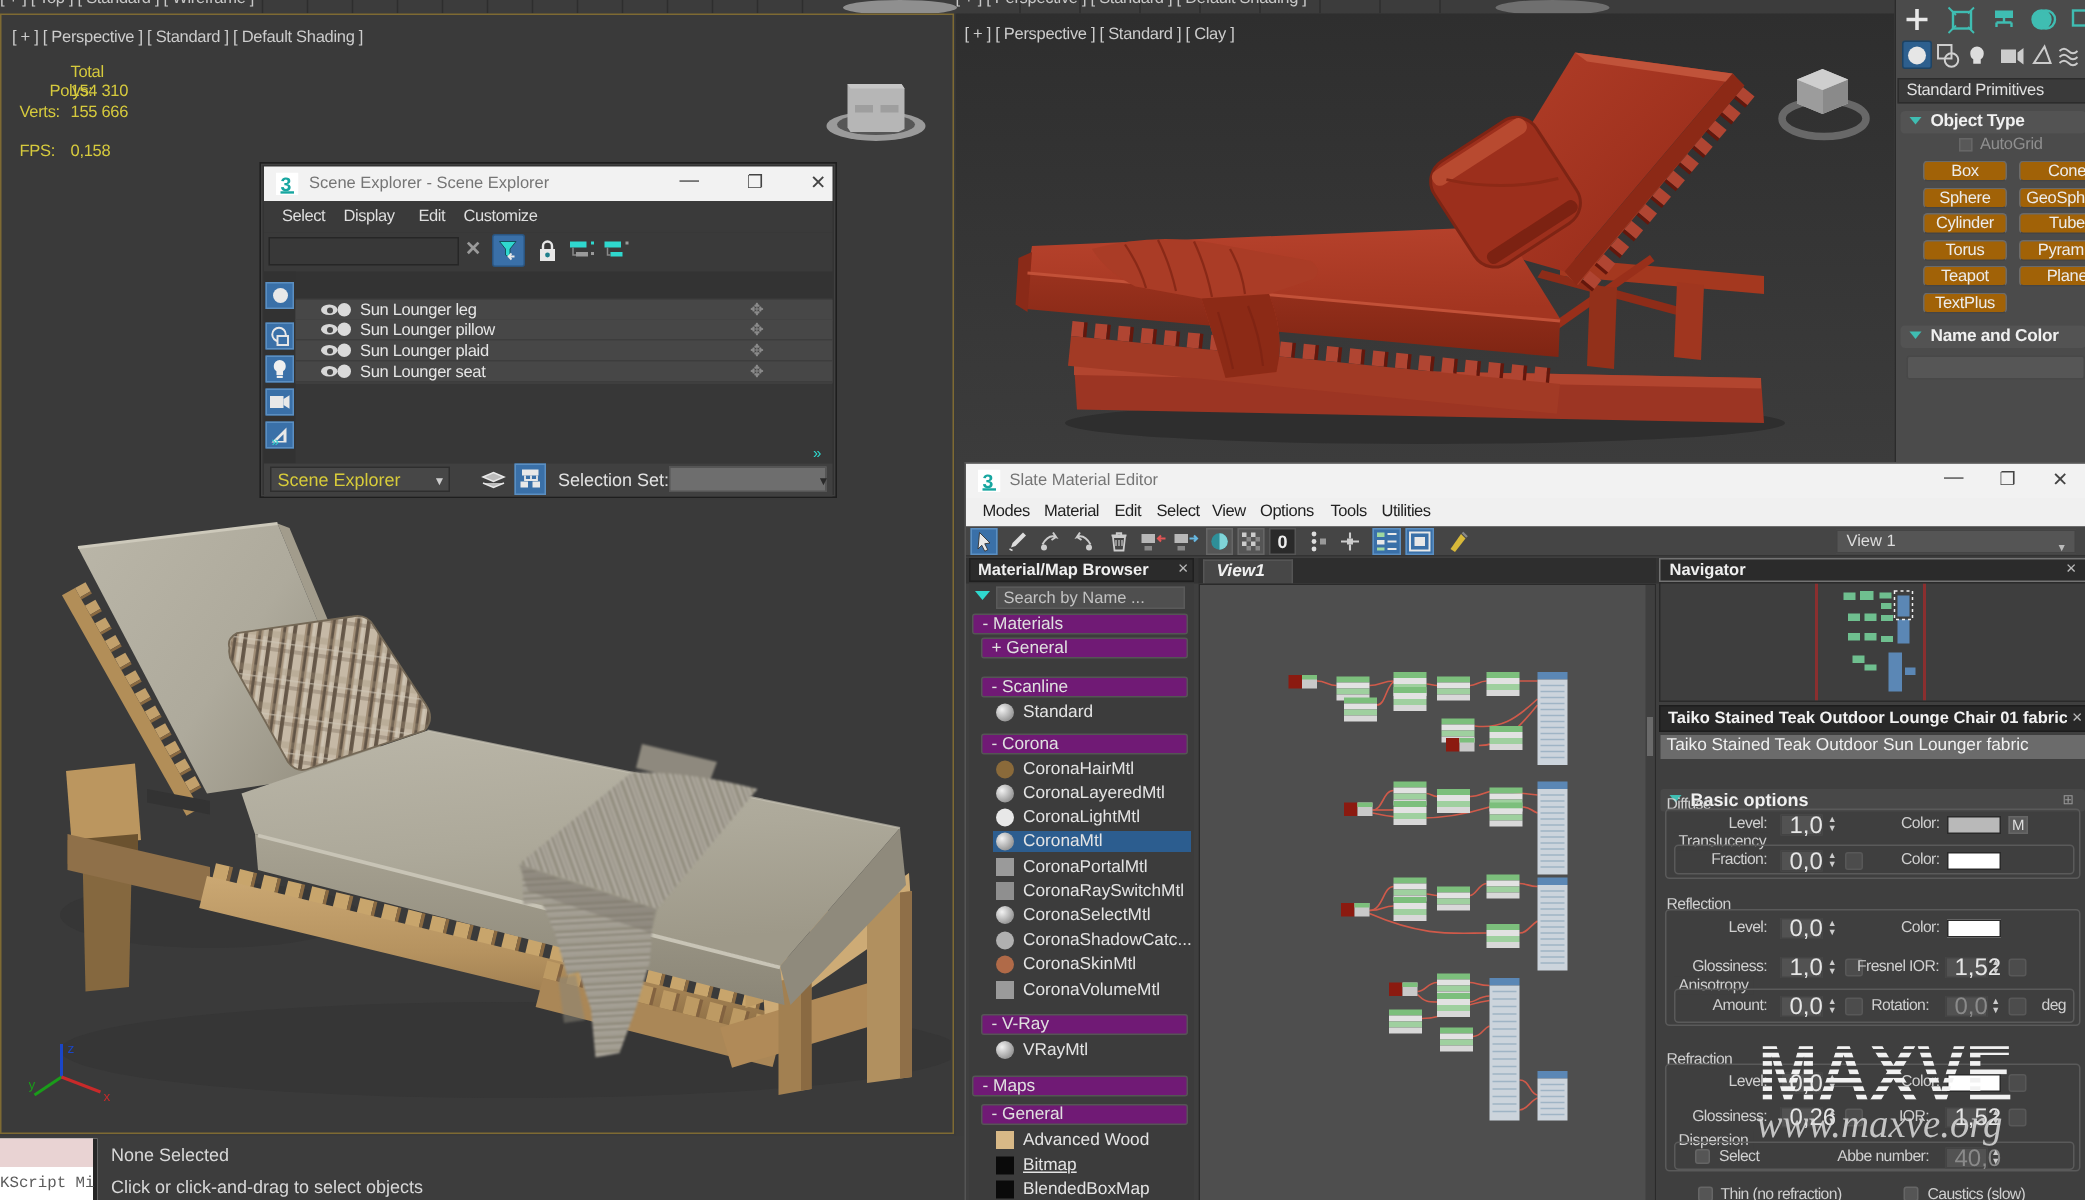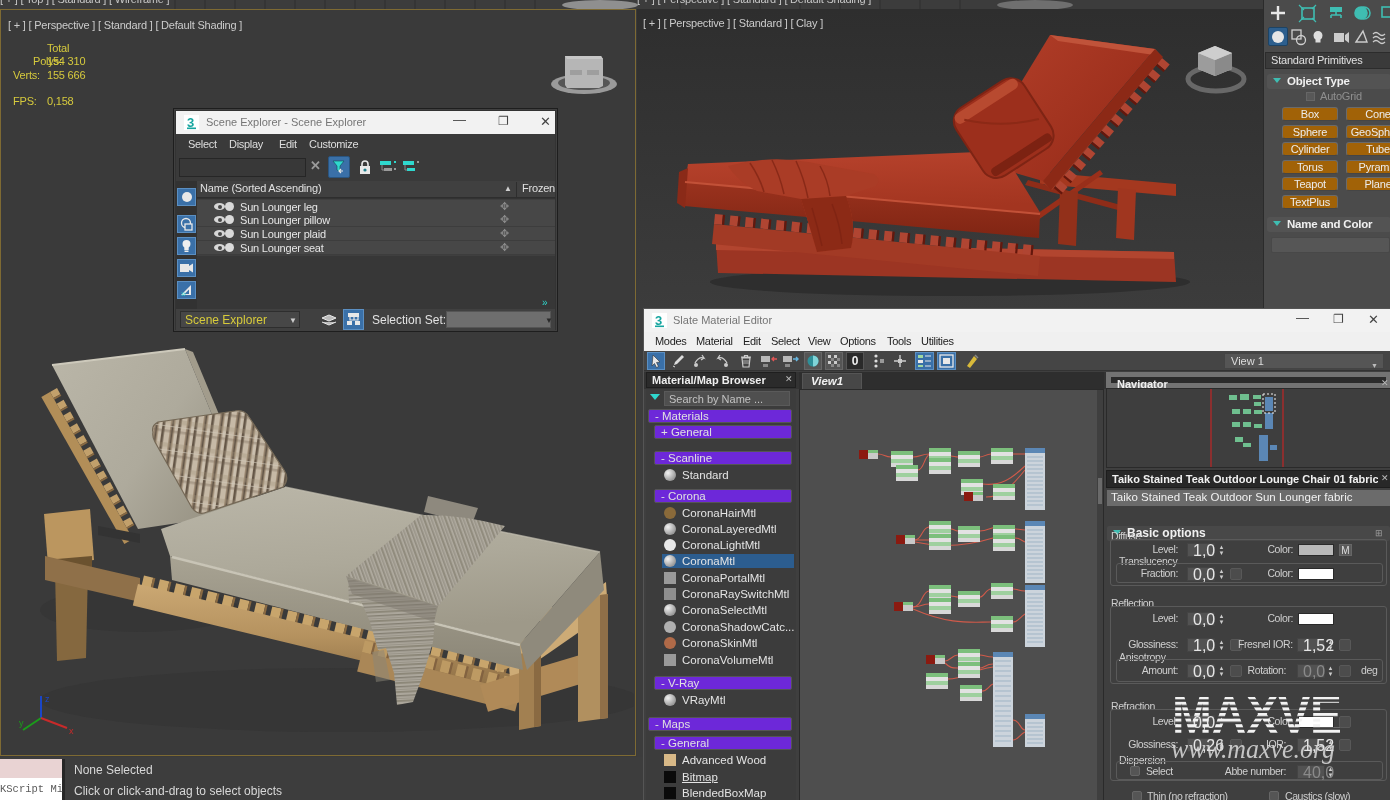--- a/index.html
+++ b/index.html
@@ -7,21 +7,21 @@
     font-family:"Liberation Sans", sans-serif; }
   .abs { position:absolute; }
   #stage { position:relative; width:1390px; height:800px; }
   .sxrow { position:absolute; left:0; width:358px; height:14px; background:#474747; border-bottom:1px solid #3d3d3d; }
   .sxeye { position:absolute; left:17px; top:3px; width:11px; height:7px; background:#d8d8d8; border-radius:50%; }
   .sxeye:after { content:""; position:absolute; left:3.5px; top:1.5px; width:4px; height:4px; background:#474747; border-radius:50%; }
   .sxdot { position:absolute; left:28px; top:2px; width:9px; height:9px; background:#dadada; border-radius:50%; }
   .sxname { position:absolute; left:43px; top:1px; color:#e6e6e6; font-size:11px; letter-spacing:-0.2px; }
   .sxsnow { position:absolute; left:303px; top:0px; color:#8a8a8a; font-size:11px; }
   .objbtn { position:absolute; width:56px; height:14px; background:#a16207; border:1px solid #6a6a6a; border-bottom-color:#454545; border-radius:3px; color:#ececec; font-size:11px; letter-spacing:-0.2px; text-align:center; line-height:13px; }
-  .mgrp { position:absolute; left:2px; width:144px; height:14px; background:#6d28d9; border:1px solid #555; border-radius:2px; color:#e0e0e0; font-size:11.5px; padding:0 0 0 6px; line-height:13px; }
+  .mgrp { position:absolute; left:2px; width:144px; height:14px; background:#701a75; border:1px solid #555; border-radius:2px; color:#e0e0e0; font-size:11.5px; padding:0 0 0 6px; line-height:13px; }
   .mitem { position:absolute; left:16px; width:132px; height:14px; color:#e4e4e4; font-size:11.5px; line-height:14px; padding-left:20px; }
   .mitem.msel { background:#2c5d8f; }
   .mico { position:absolute; left:2px; top:1px; width:12px; height:12px; background:#777; }
   .msphere { background:radial-gradient(circle at 4px 4px, #f2f2f2, #9a9a9a 70%); border-radius:50%; }
   .plabel { position:absolute; color:#cfcfcf; font-size:10.5px; letter-spacing:-0.4px; text-align:right; white-space:nowrap; }
   .pspin { position:absolute; width:28px; height:14px; background:#525252; border:1px solid #444; color:#e6e6e6; font-size:16px; padding:0 0 0 5px; line-height:13px; }
   .pspin.gray { color:#8a8a8a; }
   .parr { position:absolute; width:9px; height:14px; font-size:6px; color:#ccc; line-height:6px; text-align:center; }
   .pbtn { position:absolute; width:12px; height:12px; background:#4c4c4c; border:1px solid #585858; border-radius:2px; }
   .pgbox { position:absolute; border:1px solid #5a5a5a; border-radius:3px; }
@@ -541,25 +541,20 @@
       </div>
       <div class="abs" style="left:1px;top:100px;width:19px;height:18px;background:#3a70a8;border:1px solid #5b8fc2;">
         <svg width="17" height="16">
             <path d="M3 13 L13 3 L13 13 Z" fill="#e8e8e8"></path>
             <path d="M6.5 12 L11 7.5 L11 12 Z" fill="#3a70a8"></path>
           </svg>
       </div>
       <span class="abs" style="left:5px;top:108px;color:#2fd8ce;font-size:9px;">»</span>
     </div>
 
-    <div class="abs" style="left:23px;top:72px;width:358px;height:17px;background:#404040;border-bottom:1px solid #2e2e2e;color:#e0e0e0;font-size:11px;letter-spacing:-0.2px;">
-      <span class="abs" style="left:3px;top:1px;">Name (Sorted Ascending)</span>
-      <span class="abs" style="left:307px;top:3px;font-size:8px;color:#d0d0d0;">▲</span>
-      <span class="abs" style="left:319px;top:1px;border-left:1px solid #2e2e2e;padding-left:5px;height:16px;">Frozen</span>
-    </div>
 
     <div class="abs" style="left:23px;top:90px;width:358px;height:57px;background:#3f3f3f;">
       <div class="sxrow" style="top:1px;">
           <span class="sxeye"></span>
           <span class="sxdot"></span>
           <span class="sxname">Sun Lounger leg</span>
           <span class="sxsnow">✥</span>
         </div>
       <div class="sxrow" style="top:14px;">
           <span class="sxeye"></span>
@@ -715,21 +710,21 @@
     </div>
 
     <div class="abs" style="left:0;top:63px;width:747px;height:17px;background:#333;"></div>
     <div class="abs" style="left:2px;top:63px;width:150px;height:16px;background:#2b2b2b;border:1px solid #1f1f1f;">
       <span class="abs" style="left:5px;top:1px;color:#efefef;font-size:11px;font-weight:bold;">Material/Map Browser</span>
       <span class="abs" style="left:138px;top:1px;color:#bbb;font-size:9px;">✕</span>
     </div>
     <div class="abs" style="left:155px;top:63px;width:305px;height:17px;background:#2e2e2e;">
       <div class="abs" style="left:3px;top:1px;width:60px;height:16px;background:#474747;border:1px solid #555;border-bottom:none;color:#f0f0f0;font-size:11.5px;font-weight:bold;font-style:italic;padding:1px 0 0 8px;">View1</div>
     </div>
-    <div class="abs" style="left:462px;top:63px;width:285px;height:16px;background:#2b2b2b;border:5px solid #737373;">
+    <div class="abs" style="left:462px;top:63px;width:285px;height:16px;background:#2b2b2b;border:1px solid #737373;">
       <span class="abs" style="left:6px;top:1px;color:#efefef;font-size:11px;font-weight:bold;">Navigator</span>
       <span class="abs" style="left:270px;top:1px;color:#bbb;font-size:9px;">✕</span>
     </div>
 
     <div class="abs" id="mbrowser" style="left:2px;top:80px;width:150px;height:412px;background:#3c3c3c;">
       <span class="abs" style="left:4px;top:5px;width:0;height:0;border-left:5px solid transparent;border-right:5px solid transparent;border-top:6px solid #2fd8ce;"></span>
       <div class="abs" style="left:18px;top:2px;width:126px;height:15px;background:#4f4f4f;border:1px solid #5a5a5a;color:#c2c2c2;font-size:11px;padding:1px 0 0 4px;">Search by Name ...</div>
       <div class="mgrp" style="top:20px;">- Materials</div>
       <div class="mgrp" style="top:36px;left:8px;width:138px;">+ General</div>
       <div class="mgrp" style="top:62px;left:8px;width:138px;">- Scanline</div>

